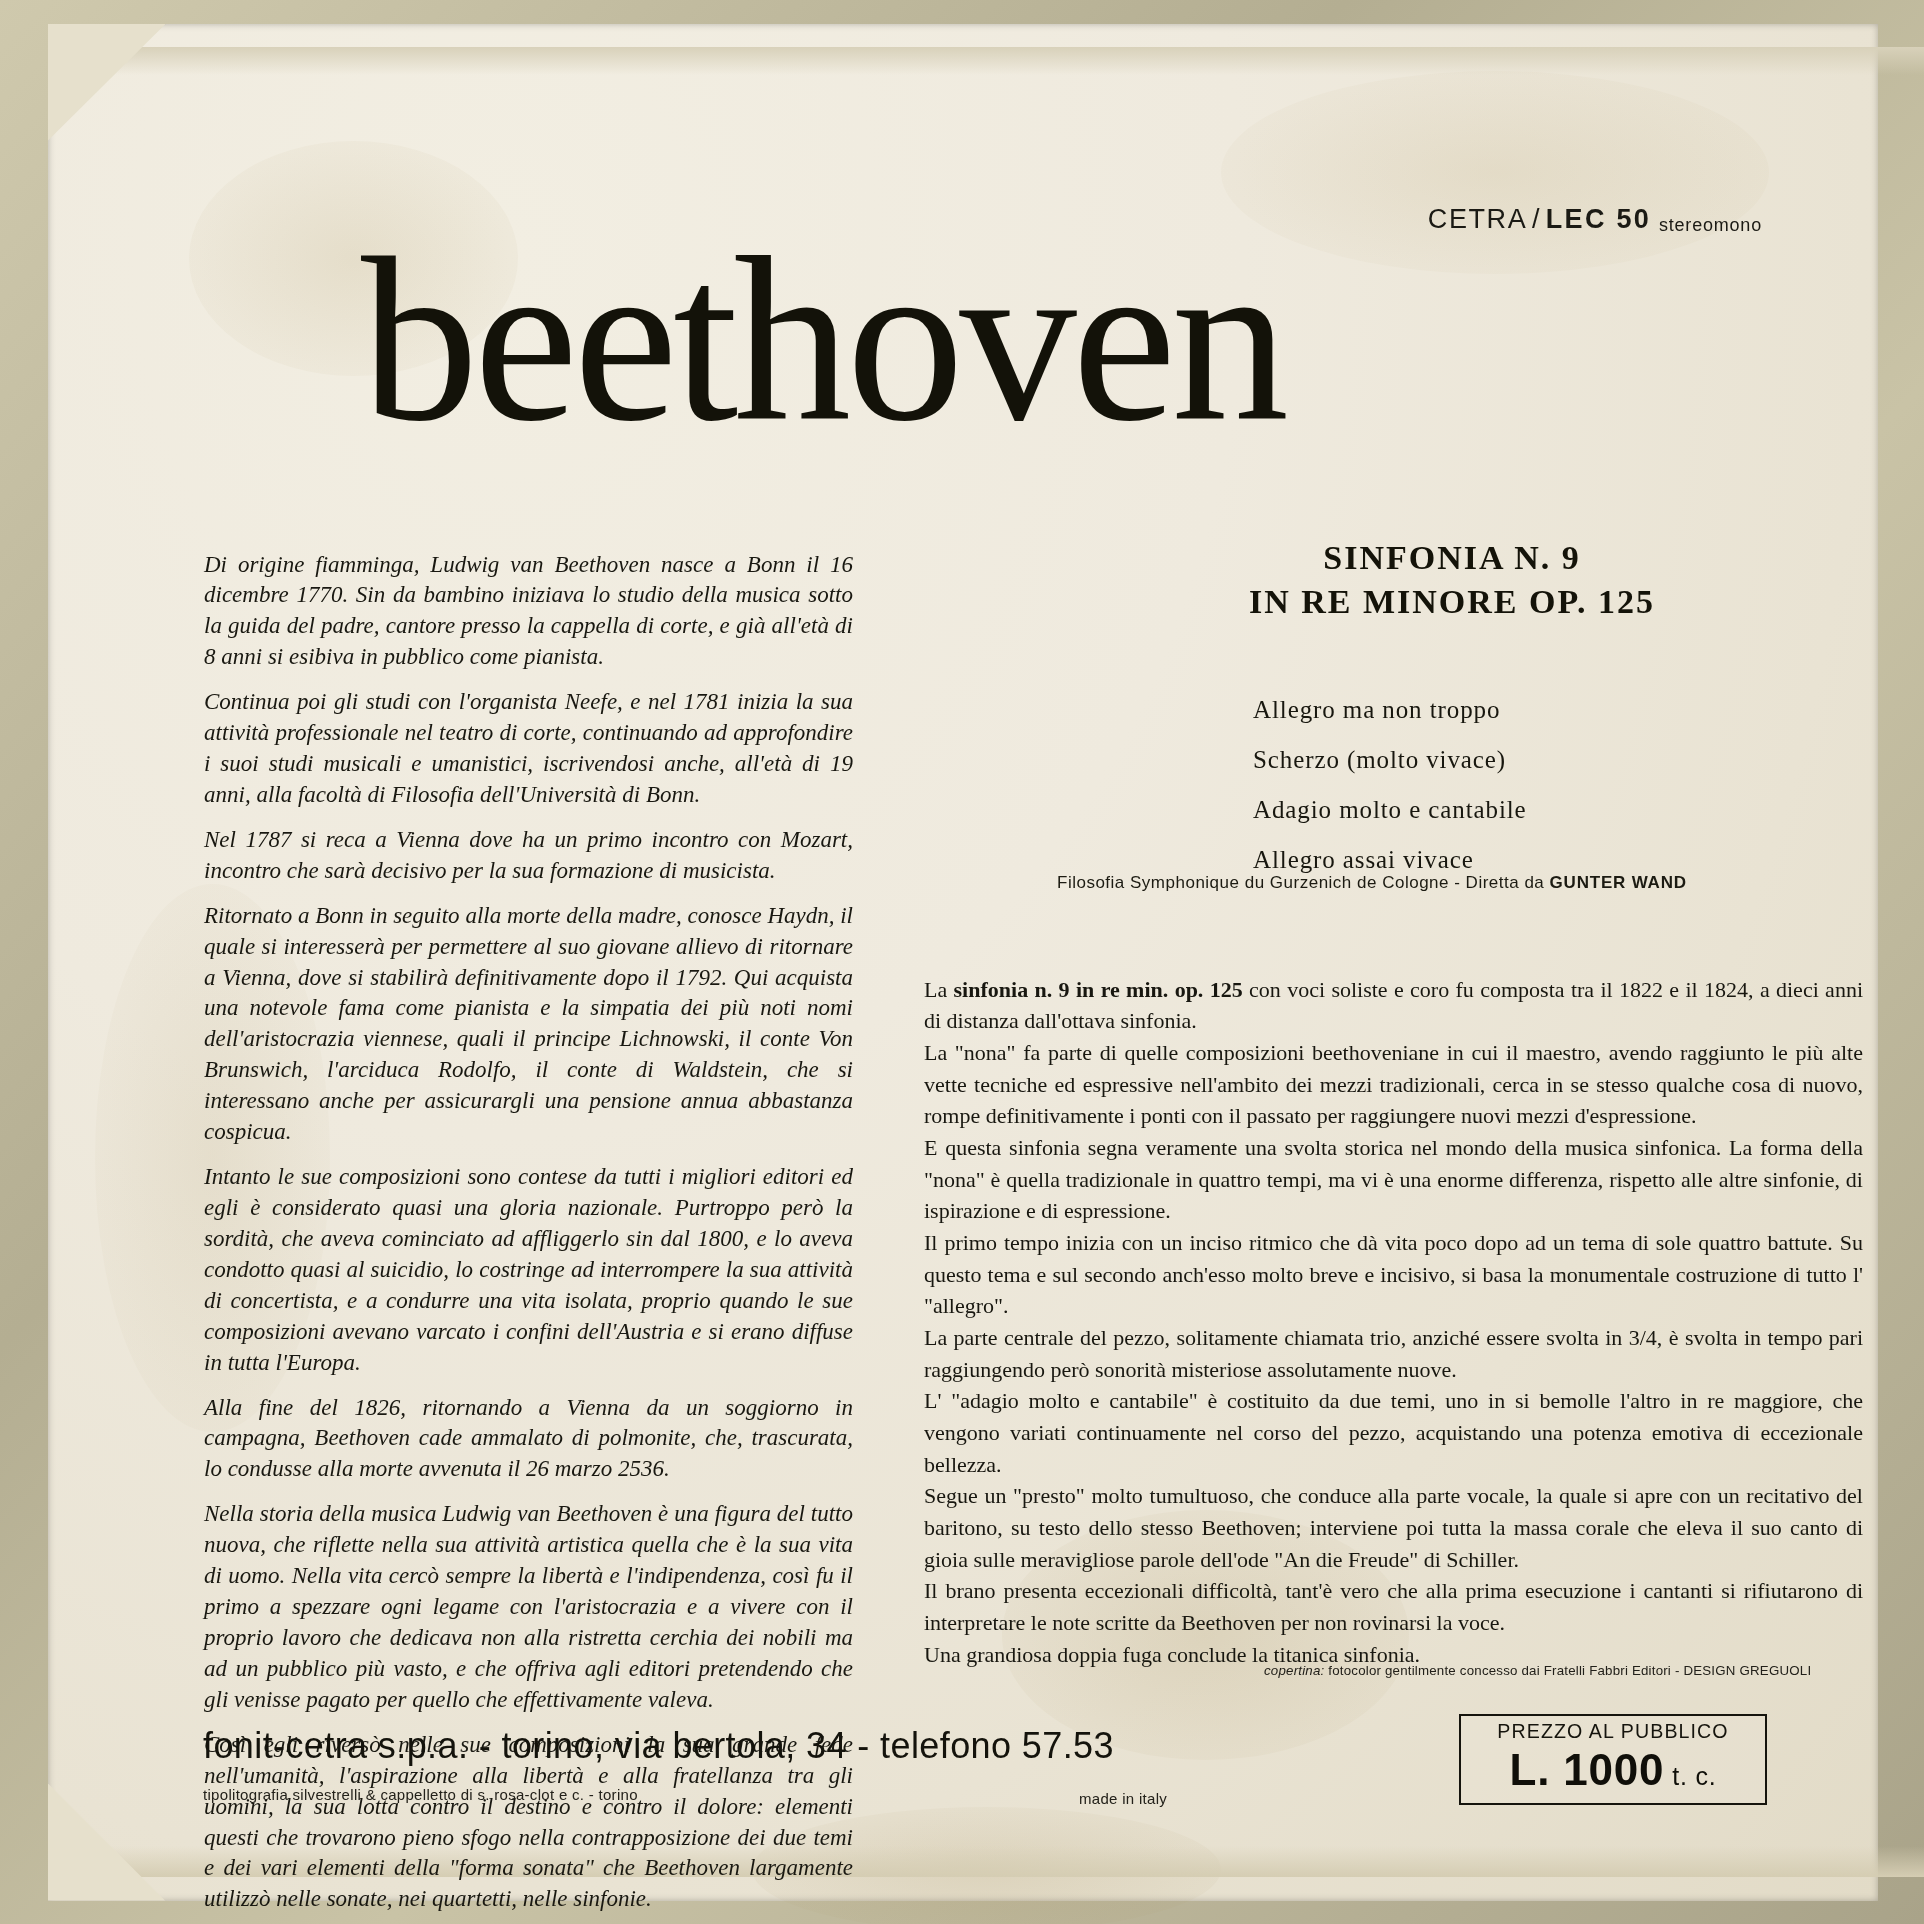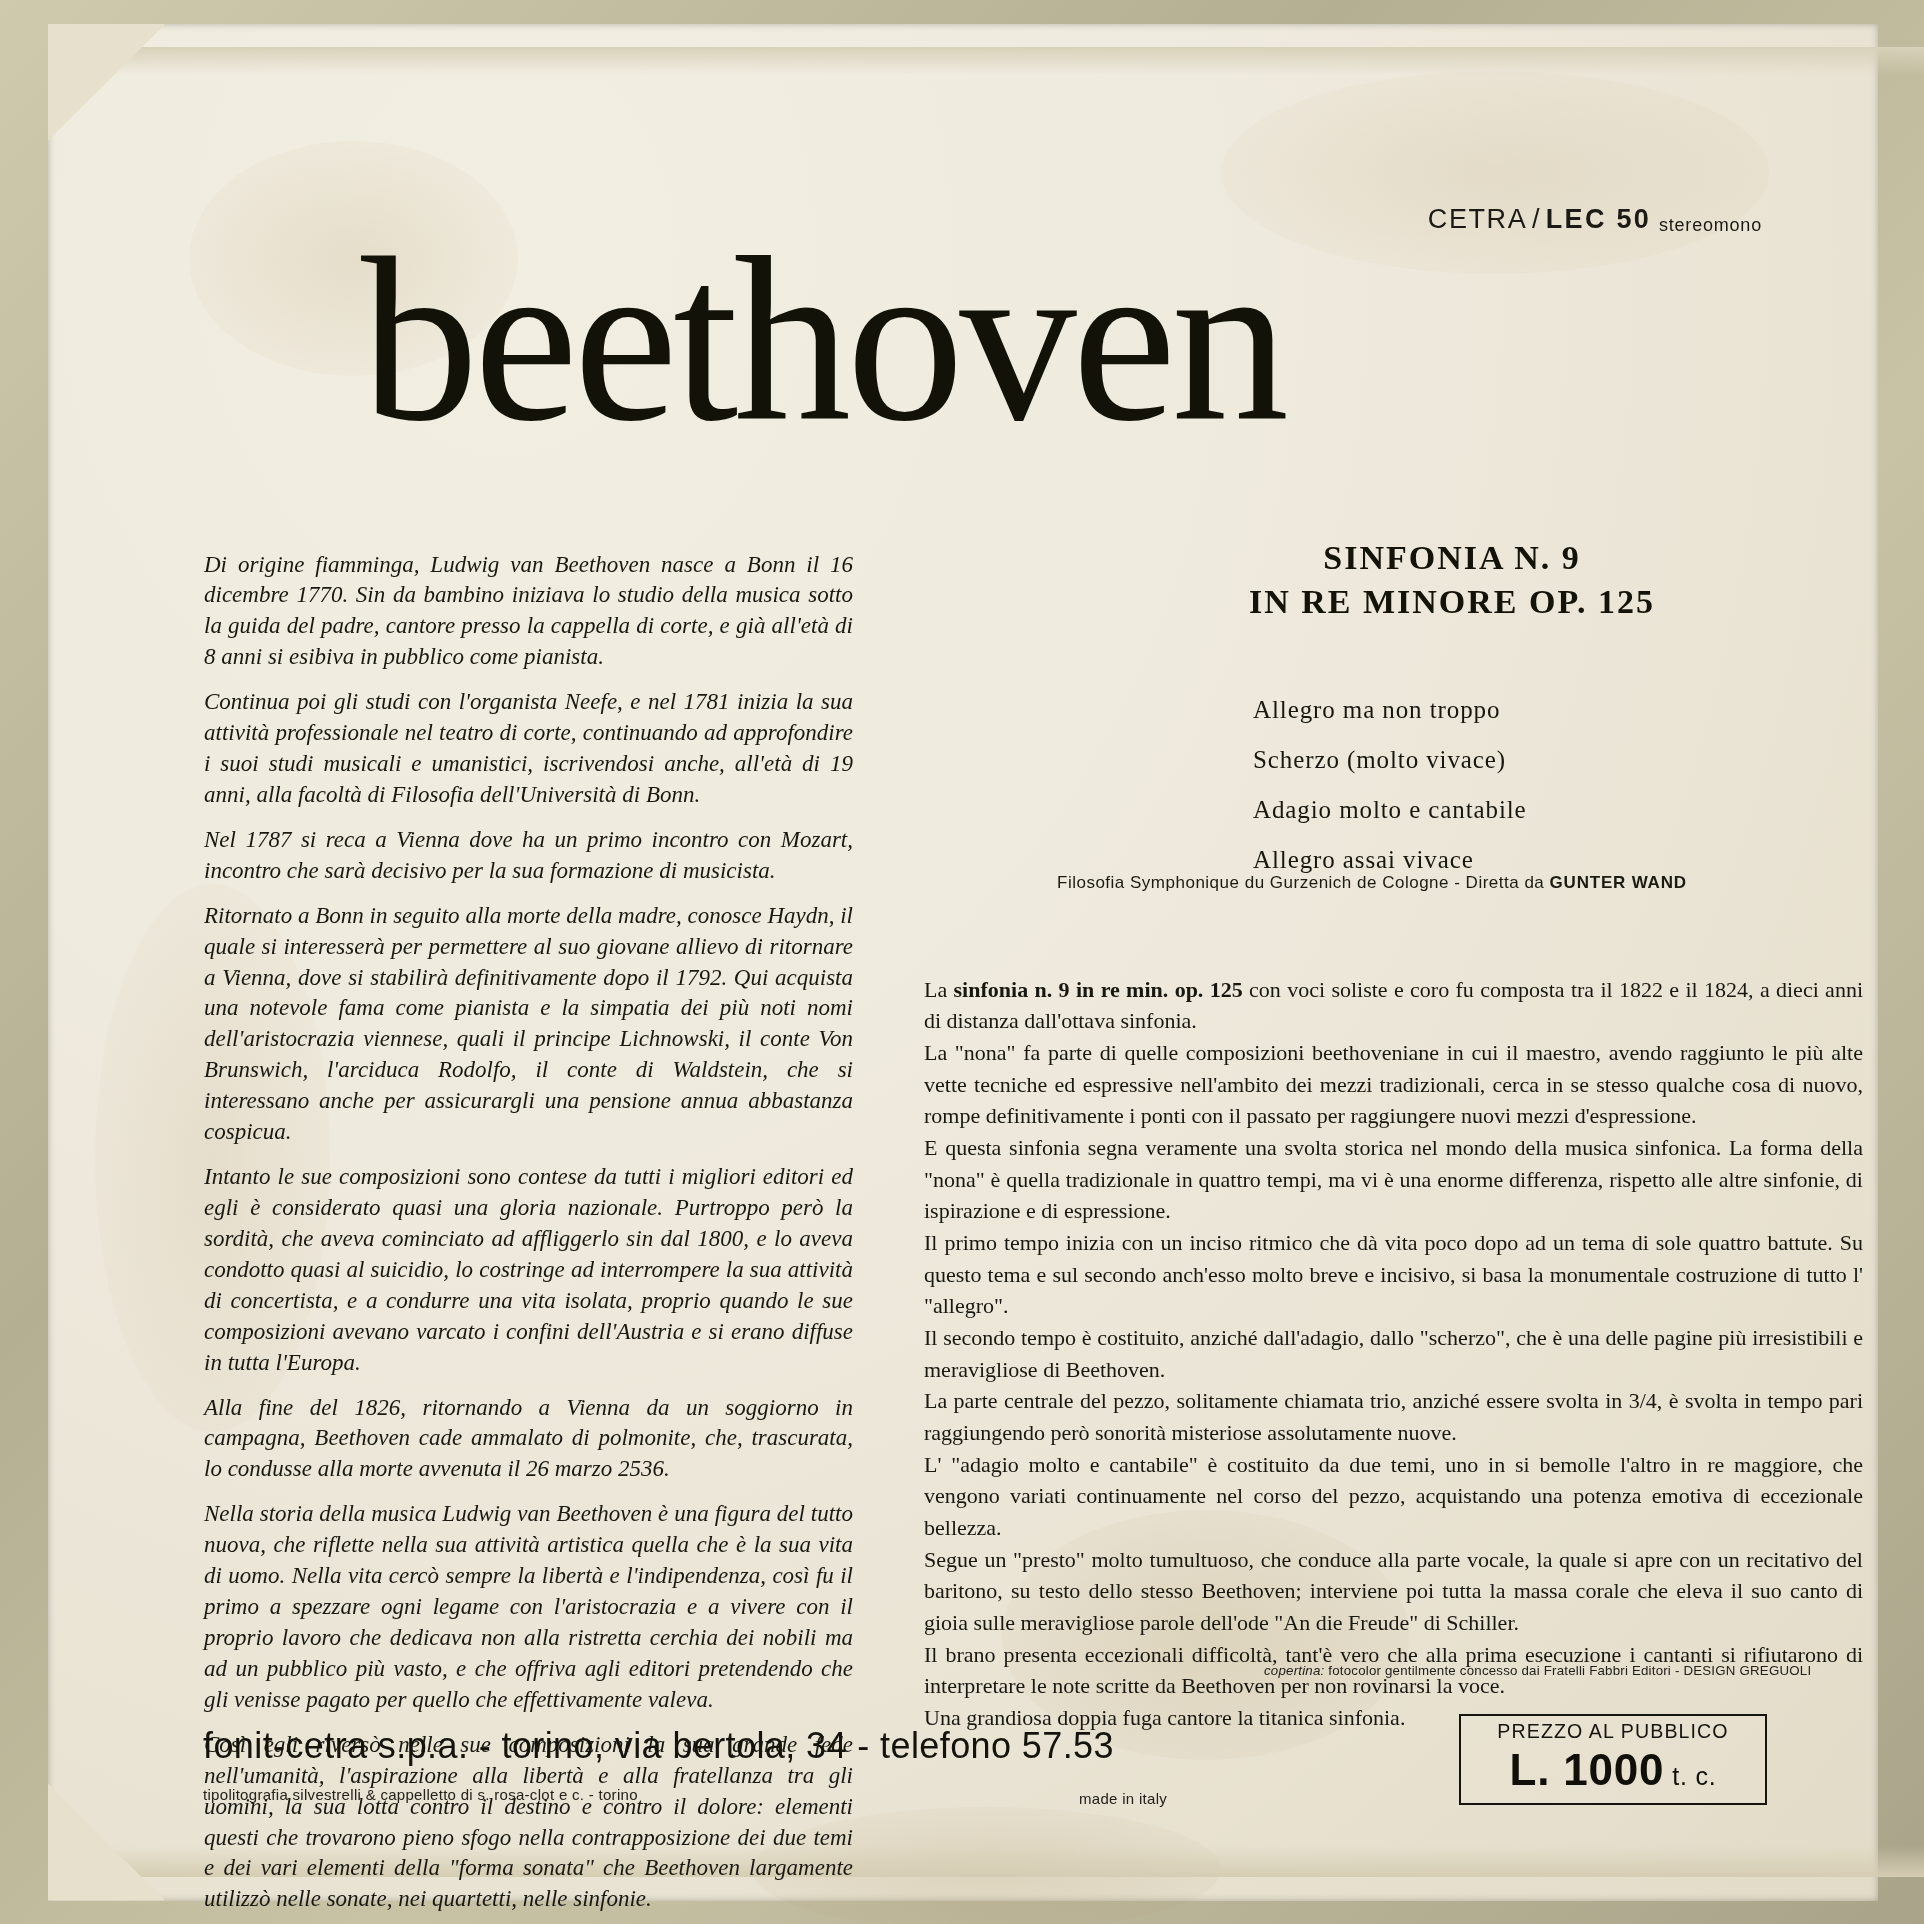--- a/index.html
+++ b/index.html
@@ -294,26 +294,25 @@
 
       <div class="performer">
         <span>Filosofia Symphonique du Gurzenich de Cologne - Diretta da </span><b>GUNTER WAND</b>
       </div>
 
       <div class="notes">
         <p>La <b>sinfonia n. 9 in re min. op. 125</b> con voci soliste e coro fu composta tra il 1822 e il 1824, a dieci anni di distanza dall'ottava sinfonia.</p>
         <p>La "nona" fa parte di quelle composizioni beethoveniane in cui il maestro, avendo raggiunto le più alte vette tecniche ed espressive nell'ambito dei mezzi tradizionali, cerca in se stesso qualche cosa di nuovo, rompe definitivamente i ponti con il passato per raggiungere nuovi mezzi d'espressione.</p>
         <p>E questa sinfonia segna veramente una svolta storica nel mondo della musica sinfonica. La forma della "nona" è quella tradizionale in quattro tempi, ma vi è una enorme differenza, rispetto alle altre sinfonie, di ispirazione e di espressione.</p>
         <p>Il primo tempo inizia con un inciso ritmico che dà vita poco dopo ad un tema di sole quattro battute. Su questo tema e sul secondo anch'esso molto breve e incisivo, si basa la monumentale costruzione di tutto l' "allegro".</p>
-        <p>Il secondo tempo è costituito, anziché dall'adagio, dallo "scherzo", che è una delle pagine più irresistibili e meravigliose di Beethoven.</p>
         <p>La parte centrale del pezzo, solitamente chiamata trio, anziché essere svolta in 3/4, è svolta in tempo pari raggiungendo però sonorità misteriose assolutamente nuove.</p>
         <p>L' "adagio molto e cantabile" è costituito da due temi, uno in si bemolle l'altro in re maggiore, che vengono variati continuamente nel corso del pezzo, acquistando una potenza emotiva di eccezionale bellezza.</p>
         <p>Segue un "presto" molto tumultuoso, che conduce alla parte vocale, la quale si apre con un recitativo del baritono, su testo dello stesso Beethoven; interviene poi tutta la massa corale che eleva il suo canto di gioia sulle meravigliose parole dell'ode "An die Freude" di Schiller.</p>
         <p>Il brano presenta eccezionali difficoltà, tant'è vero che alla prima esecuzione i cantanti si rifiutarono di interpretare le note scritte da Beethoven per non rovinarsi la voce.</p>
-        <p>Una grandiosa doppia fuga cantore la titanica sinfonia.</p>
+        <p>Una grandiosa doppia fuga conclude la titanica sinfonia.</p>
       </div>
 
       <div class="credit-line">
         <i>copertina:</i>
         <span>fotocolor gentilmente concesso dai Fratelli Fabbri Editori - DESIGN GREGUOLI</span>
       </div>
 
       <div class="label-line">fonit-cetra s.p.a. - torino, via bertola, 34 - telefono 57.53</div>
       <div class="printer-line">tipolitografia silvestrelli &amp; cappelletto di s. rosa-clot e c. - torino</div>
       <div class="made-in">made in italy</div>

